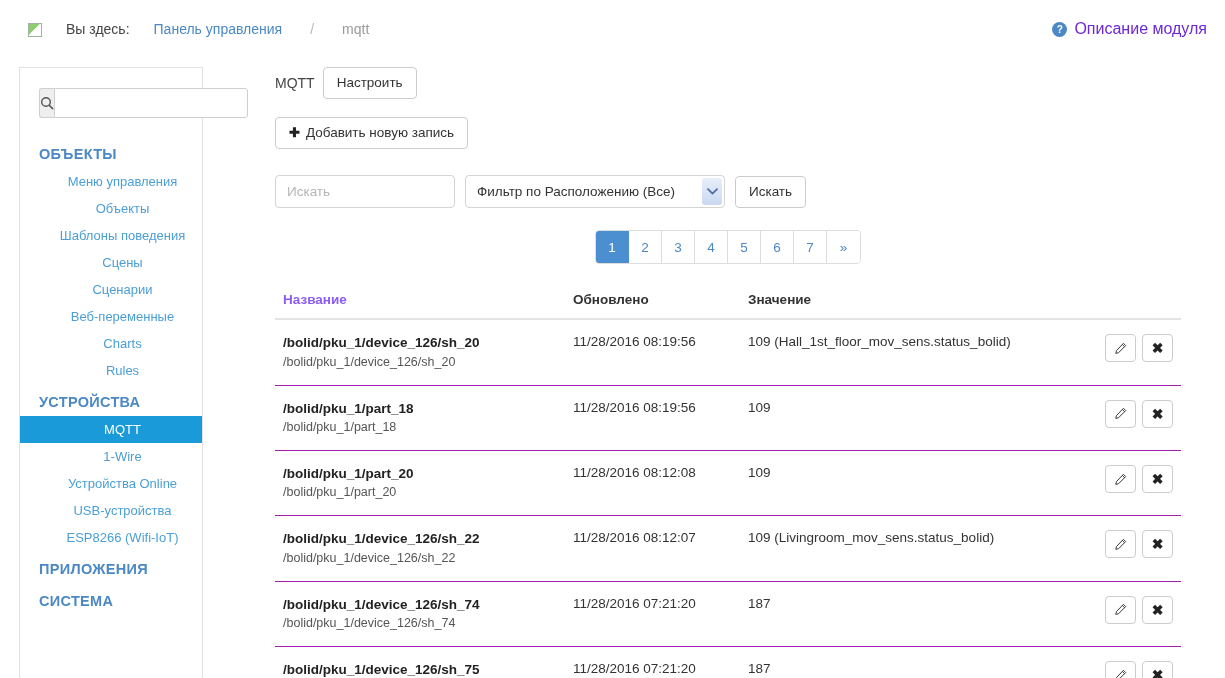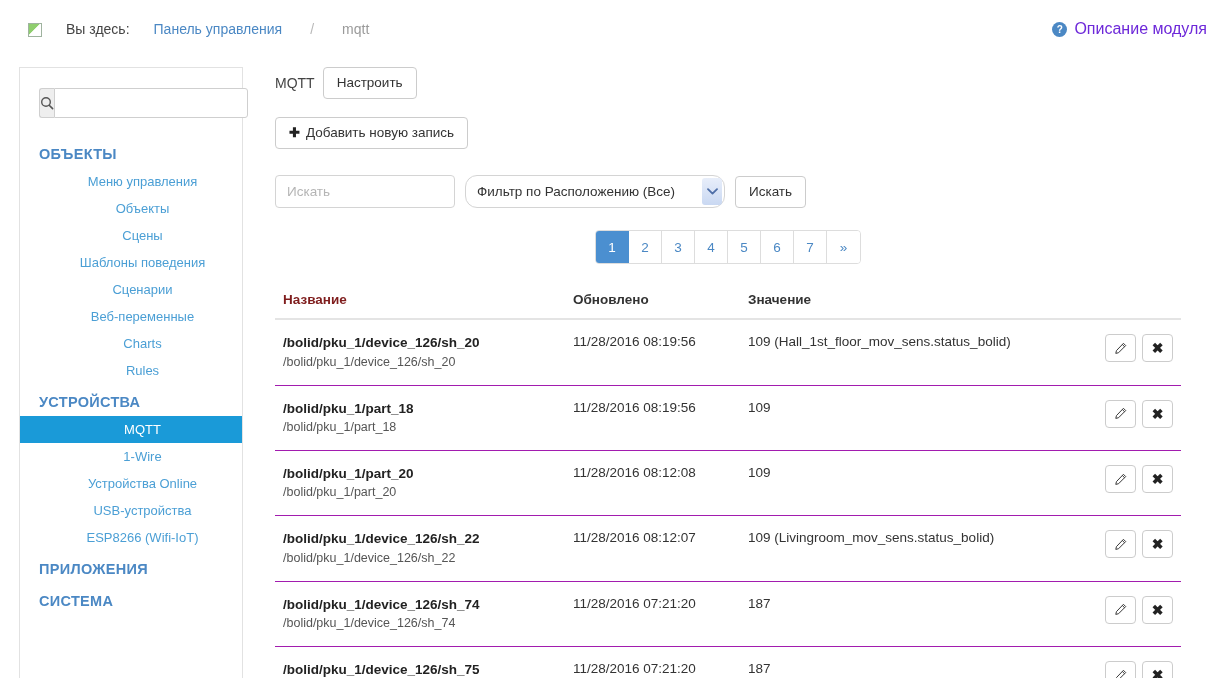--- a/index.html
+++ b/index.html
@@ -63,21 +63,21 @@
     color: #6d28d9;
     font-size: 16px;
     text-decoration: none;
     cursor: pointer;
   }
 
   
   #sidebar {
     position: absolute;
     left: 19px; top: 67px;
-    width: 224px;
+    width: 184px;
     min-height: 611px;
     background: #ffffff;
     border: 1px solid #e2e2e2;
     border-bottom: none;
     padding: 20px 0 10px 0;
   }
   .search-group {
     display: flex;
     margin: 0 19px 22px 19px;
     height: 30px;
@@ -181,21 +181,21 @@
   .filter-input::placeholder { color: #b5b5b5; }
   .filter-select-wrap {
     position: relative;
     width: 260px;
     height: 33px;
   }
   .filter-select {
     width: 100%;
     height: 33px;
     border: 1px solid #d4d4d4;
-    border-radius: 12px;
+    border-radius: 4px;
     background: #ffffff;
     font-family: "Liberation Sans", sans-serif;
     font-size: 13.5px;
     color: #333;
     padding: 0 30px 0 11px;
     outline: none;
     -webkit-appearance: none;
     appearance: none;
     cursor: pointer;
   }
@@ -252,21 +252,21 @@
     table-layout: fixed;
   }
   #data-table th {
     text-align: left;
     font-size: 13.5px;
     font-weight: bold;
     color: #333333;
     padding: 0 8px 11px 8px;
     border-bottom: 2px solid #e4e4e4;
   }
-  #data-table th.sortable { color: #7f1d1d; cursor: pointer; }
+  #data-table th.sortable { color: #8b5cf6; cursor: pointer; }
   #data-table td {
     padding: 14px 8px;
     border-bottom: 1px solid #a21caf;
     vertical-align: top;
     font-size: 13.5px;
     color: #333333;
   }
   .col-name  { width: 290px; }
   .col-upd   { width: 175px; }
   .col-val   { width: 345px; }
@@ -335,22 +335,22 @@
         <circle cx="6" cy="6" r="4.3" fill="none" stroke="#555" stroke-width="1.4"></circle>
         <line x1="9.2" y1="9.2" x2="12.6" y2="12.6" stroke="#555" stroke-width="1.6" stroke-linecap="round"></line>
       </svg>
     </div>
     <input class="search-input" type="text" value="" placeholder="" style="">
   </div>
   <div id="sidebar-nav">
       <div class="nav-header">ОБЪЕКТЫ</div>
       <a class="nav-item">Меню управления</a>
       <a class="nav-item">Объекты</a>
+      <a class="nav-item">Шаблоны поведения</a>
       <a class="nav-item">Сцены</a>
-      <a class="nav-item">Шаблоны поведения</a>
       <a class="nav-item">Сценарии</a>
       <a class="nav-item">Веб-переменные</a>
       <a class="nav-item">Charts</a>
       <a class="nav-item">Rules</a>
       <div class="nav-header">УСТРОЙСТВА</div>
       <a class="nav-item active">MQTT</a>
       <a class="nav-item">1-Wire</a>
       <a class="nav-item">Устройства Online</a>
       <a class="nav-item">USB-устройства</a>
       <a class="nav-item">ESP8266 (Wifi-IoT)</a>

